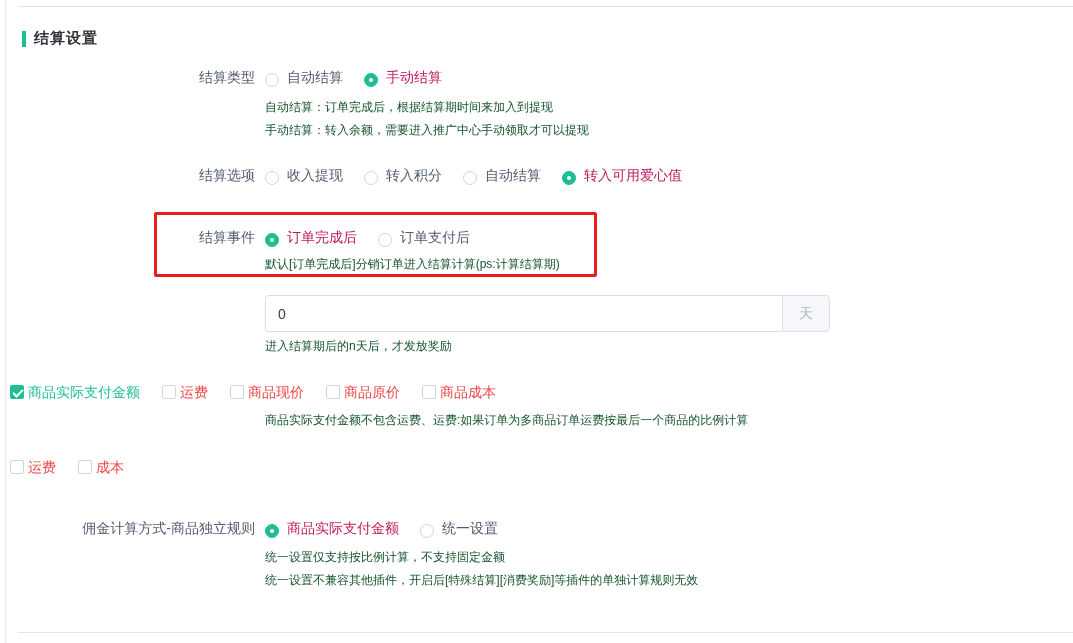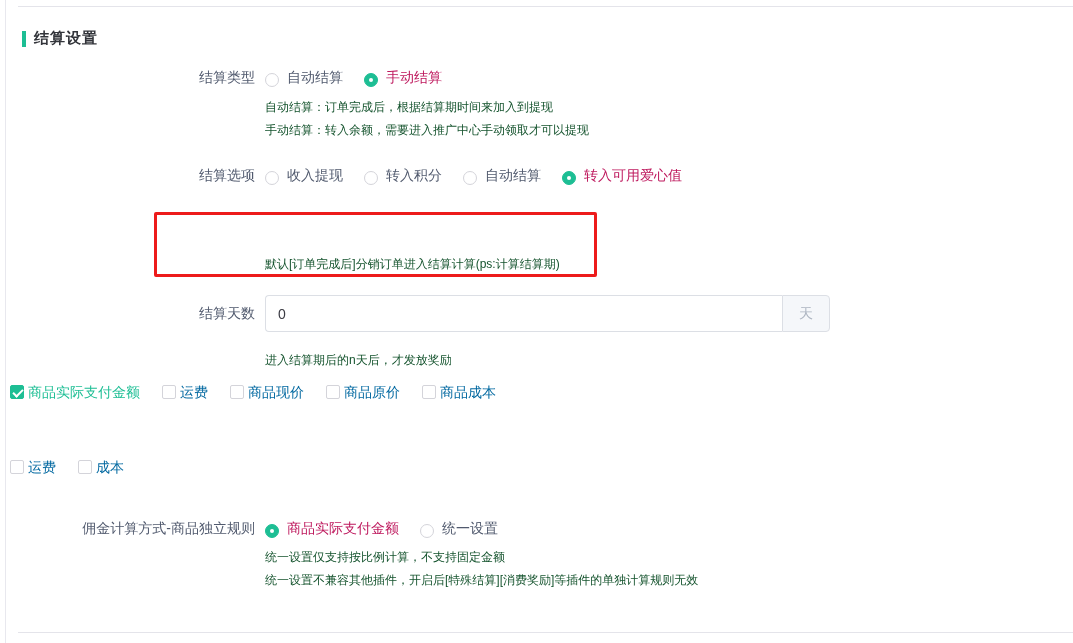--- a/index.html
+++ b/index.html
@@ -46,21 +46,21 @@
     width:14px; height:14px; border:1px solid #d4d4da; border-radius:2px;
     background:#fff; margin-right:4px; position:relative; flex:none;
   }
   .check-box.on { background:#1dbe94; border-color:#1dbe94; }
   .check-box.on::after {
     content:''; position:absolute; left:2px; top:3px;
     width:8px; height:4px;
     border-left:2px solid #fff; border-bottom:2px solid #fff;
     transform:rotate(-45deg);
   }
-  .check-text { font-size:14px; color:#0369a1; white-space:nowrap; }
+  .check-text { font-size:14px; color:#ef4444; white-space:nowrap; }
   .check-text.on { color:#1dbe94; }
 
   .input-group { position:absolute; left:265px; top:295px; display:flex; width:565px; height:37px; }
   .days-input {
     width:517px; height:37px;
     border:1px solid #dcdfe5; border-right:none;
     border-radius:4px 0 0 4px;
     padding:0 12px; font-size:14px; color:#3a3a42;
     font-family:"Liberation Sans", sans-serif;
     outline:none; background:#fff;
@@ -126,33 +126,43 @@
         <span class="radio-dot"></span>
         <span class="radio-text">自动结算</span>
       </span>
       <span class="radio-item">
         <span class="radio-dot on"></span>
         <span class="radio-text on">转入可用爱心值</span>
       </span>
     </div>
   </div>
 
+  <div class="row" style="top:227px">
+    <div class="row-label">结算事件</div>
+    <div class="row-content">
+      <span class="radio-item">
+        <span class="radio-dot on"></span>
+        <span class="radio-text on">订单完成后</span>
+      </span>
+      <span class="radio-item">
+        <span class="radio-dot"></span>
+        <span class="radio-text">订单支付后</span>
+      </span>
+    </div>
+  </div>
   <div class="help" style="top:253px">
     <div>默认[订单完成后]分销订单进入结算计算(ps:计算结算期)</div>
   </div>
   <div class="highlight-box"></div>
 
-  <div class="row" style="top:303px">
-    <div class="row-label">结算天数</div>
-  </div>
   <div class="input-group">
     <input class="days-input" type="text" value="0" style="">
     <div class="input-addon">天</div>
   </div>
-  <div class="help" style="top:349px">
+  <div class="help" style="top:335px">
     <div>进入结算期后的n天后，才发放奖励</div>
   </div>
 
   <div class="row" style="top:382px">
     <div class="row-content">
       <span class="check-item">
         <span class="check-box on"></span>
         <span class="check-text on">商品实际支付金额</span>
       </span>
       <span class="check-item">
@@ -165,20 +175,23 @@
       </span>
       <span class="check-item">
         <span class="check-box"></span>
         <span class="check-text">商品原价</span>
       </span>
       <span class="check-item">
         <span class="check-box"></span>
         <span class="check-text">商品成本</span>
       </span>
     </div>
+  </div>
+  <div class="help" style="top:409px">
+    <div>商品实际支付金额不包含运费、运费:如果订单为多商品订单运费按最后一个商品的比例计算</div>
   </div>
 
   <div class="row" style="top:457px">
     <div class="row-content">
       <span class="check-item">
         <span class="check-box"></span>
         <span class="check-text">运费</span>
       </span>
       <span class="check-item">
         <span class="check-box"></span>

